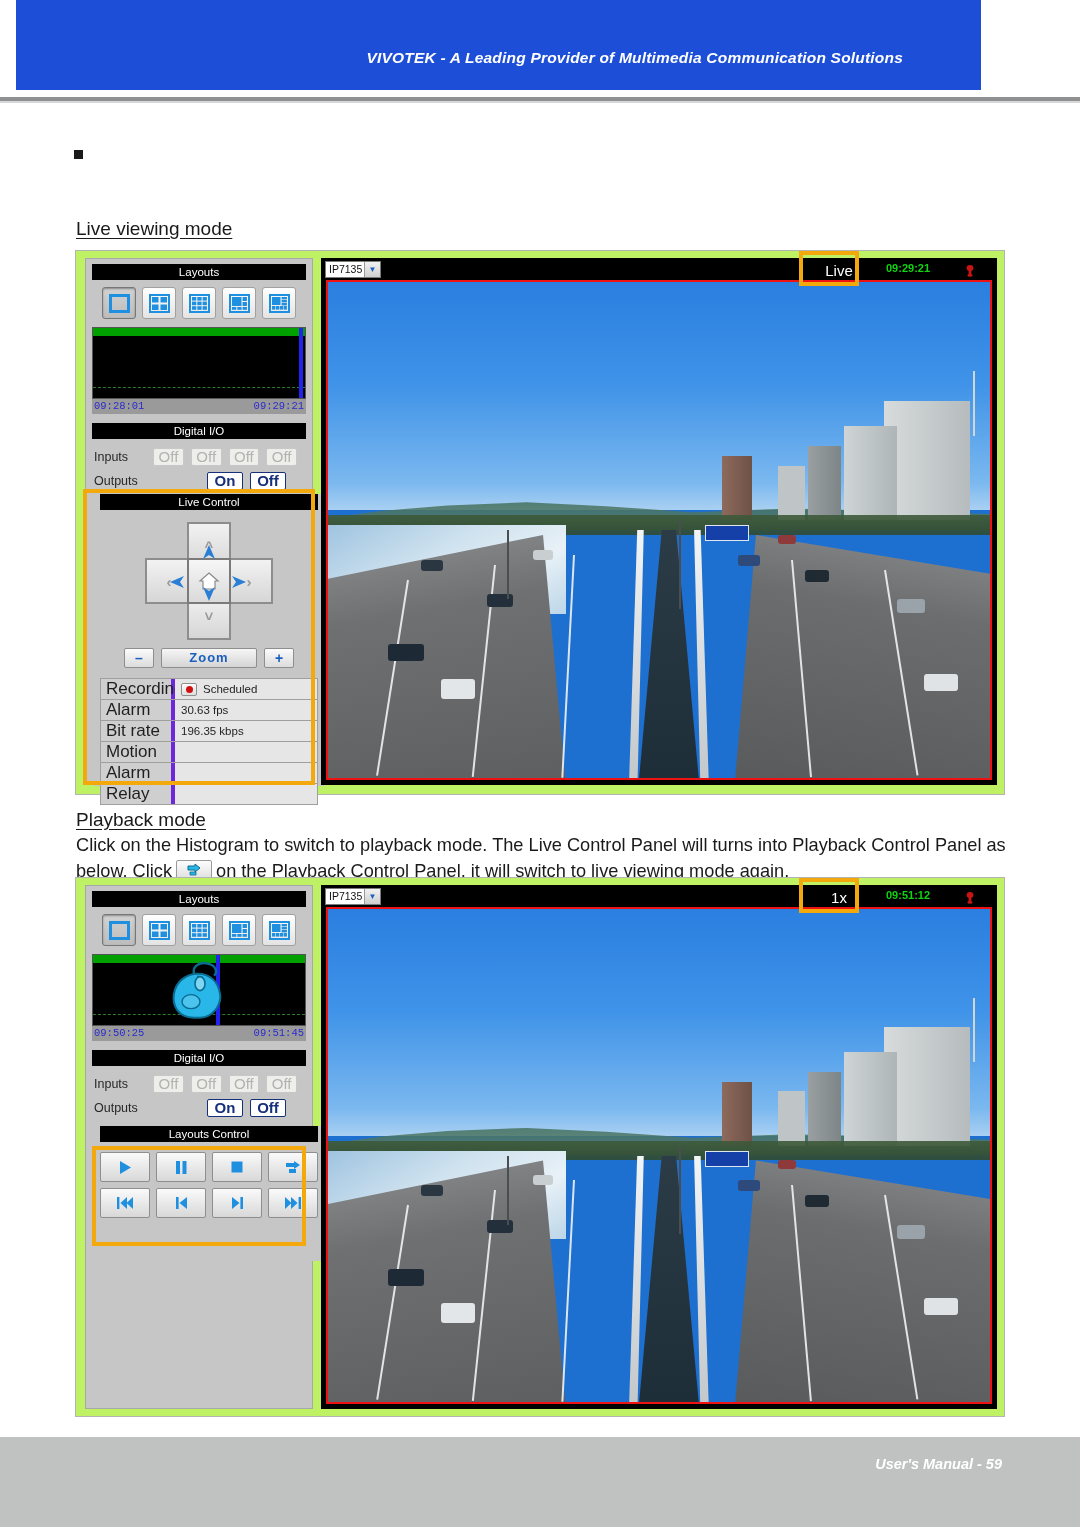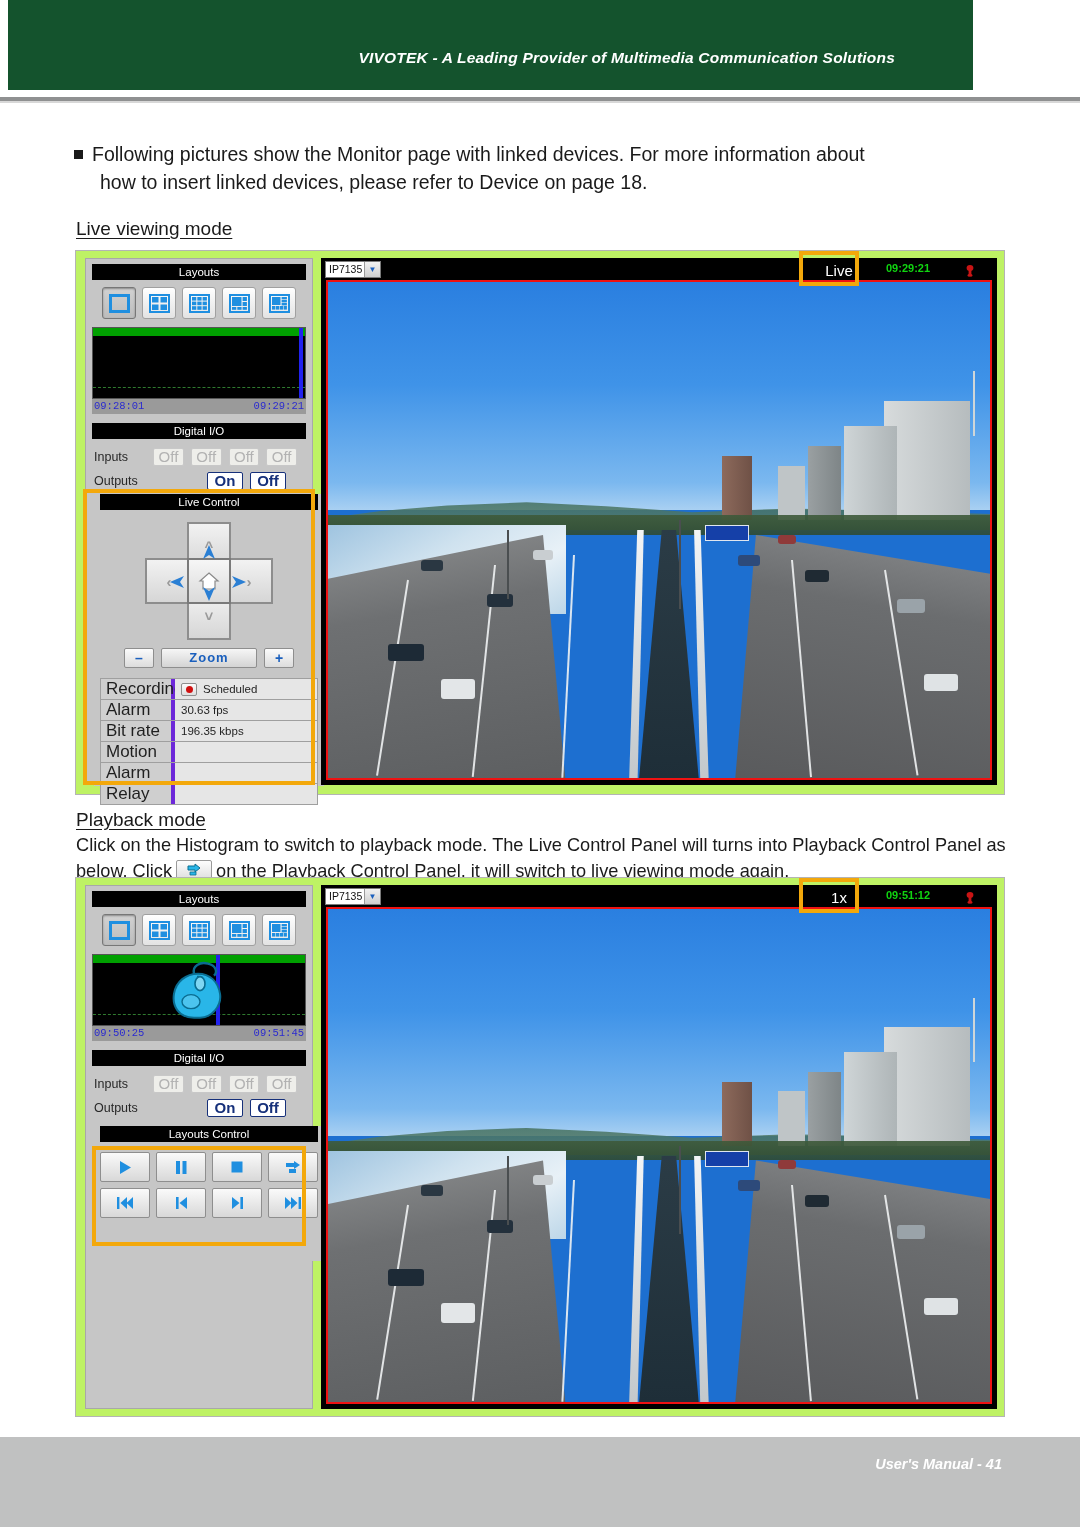--- a/index.html
+++ b/index.html
@@ -5,22 +5,22 @@
   html,body{margin:0;padding:0;}
   body{
     width:1080px;height:1527px;
     background:#ffffff;
     font-family:"Liberation Sans",sans-serif;
     position:relative;overflow:hidden;
   }
 
   
   .page-header{
-    position:absolute;left:8px;top:0;width:965px;height:90px;
-    background:#14532d;
+    position:absolute;left:16px;top:0;width:965px;height:90px;
+    background:#1d4ed8;
   }
   .page-header-title{
     position:absolute;right:78px;top:58px;
     transform:translateY(-50%);
     font-size:15.5px;font-weight:bold;font-style:italic;
     color:#ffffff;letter-spacing:.2px;white-space:nowrap;
   }
   .header-rule{
     position:absolute;left:0;top:97px;width:1080px;height:4px;
     background:#8f9091;
@@ -360,22 +360,21 @@
 
 <div class="page-header">
   <div class="page-header-title">VIVOTEK - A Leading Provider of Multimedia Communication Solutions</div>
 </div>
 <div class="header-rule"></div>
 <div class="header-rule-lower"></div>
 
 <div class="doc-body">
 
   <div class="bullet-para">
-    <span class="bullet-mark"></span><span>Following pictures show the Monitor page with linked devices. For more information about</span>
-    <span class="ind">how to insert linked devices, please refer to Device on page 18.</span>
+    <span class="bullet-mark"></span>
   </div>
 
   <div class="subhead live">Live viewing mode</div>
   <div class="subhead playback">Playback mode</div>
 
   <div class="play-para">
     <span>Click on the Histogram to switch to playback mode. The Live Control Panel will turns into Playback Control Panel as below. Click</span><span class="inline-icon"><span class="liveswitch"><svg width="16" height="14" viewBox="0 0 16 14">
             <path class="cyan" d="M2 3 L9 3 L9 1 L14 5 L9 9 L9 7 L2 7 Z" stroke-width="1"></path>
             <path class="cyan" d="M4 9 L10 9 L10 12 L4 12 Z" stroke-width=".8"></path>
           </svg></span></span><span>on the Playback Control Panel, it will switch to live viewing mode again.</span>
@@ -831,14 +830,14 @@
         <div class="pole" style="left:53%;top:48%;height:18%;"></div>
         <div class="signboard" style="left:57%;top:49%;width:42px;height:14px;"></div>
       </div>
     </div>
   </div>
 
   <div class="hl-box" style="left:723px;top:0px;width:60px;height:35px;"></div>
 </div>
 
 <div class="page-footer">
-  <div class="page-footer-text">User's Manual - 41</div>
+  <div class="page-footer-text">User's Manual - 59</div>
 </div>
 
 </body></html>

